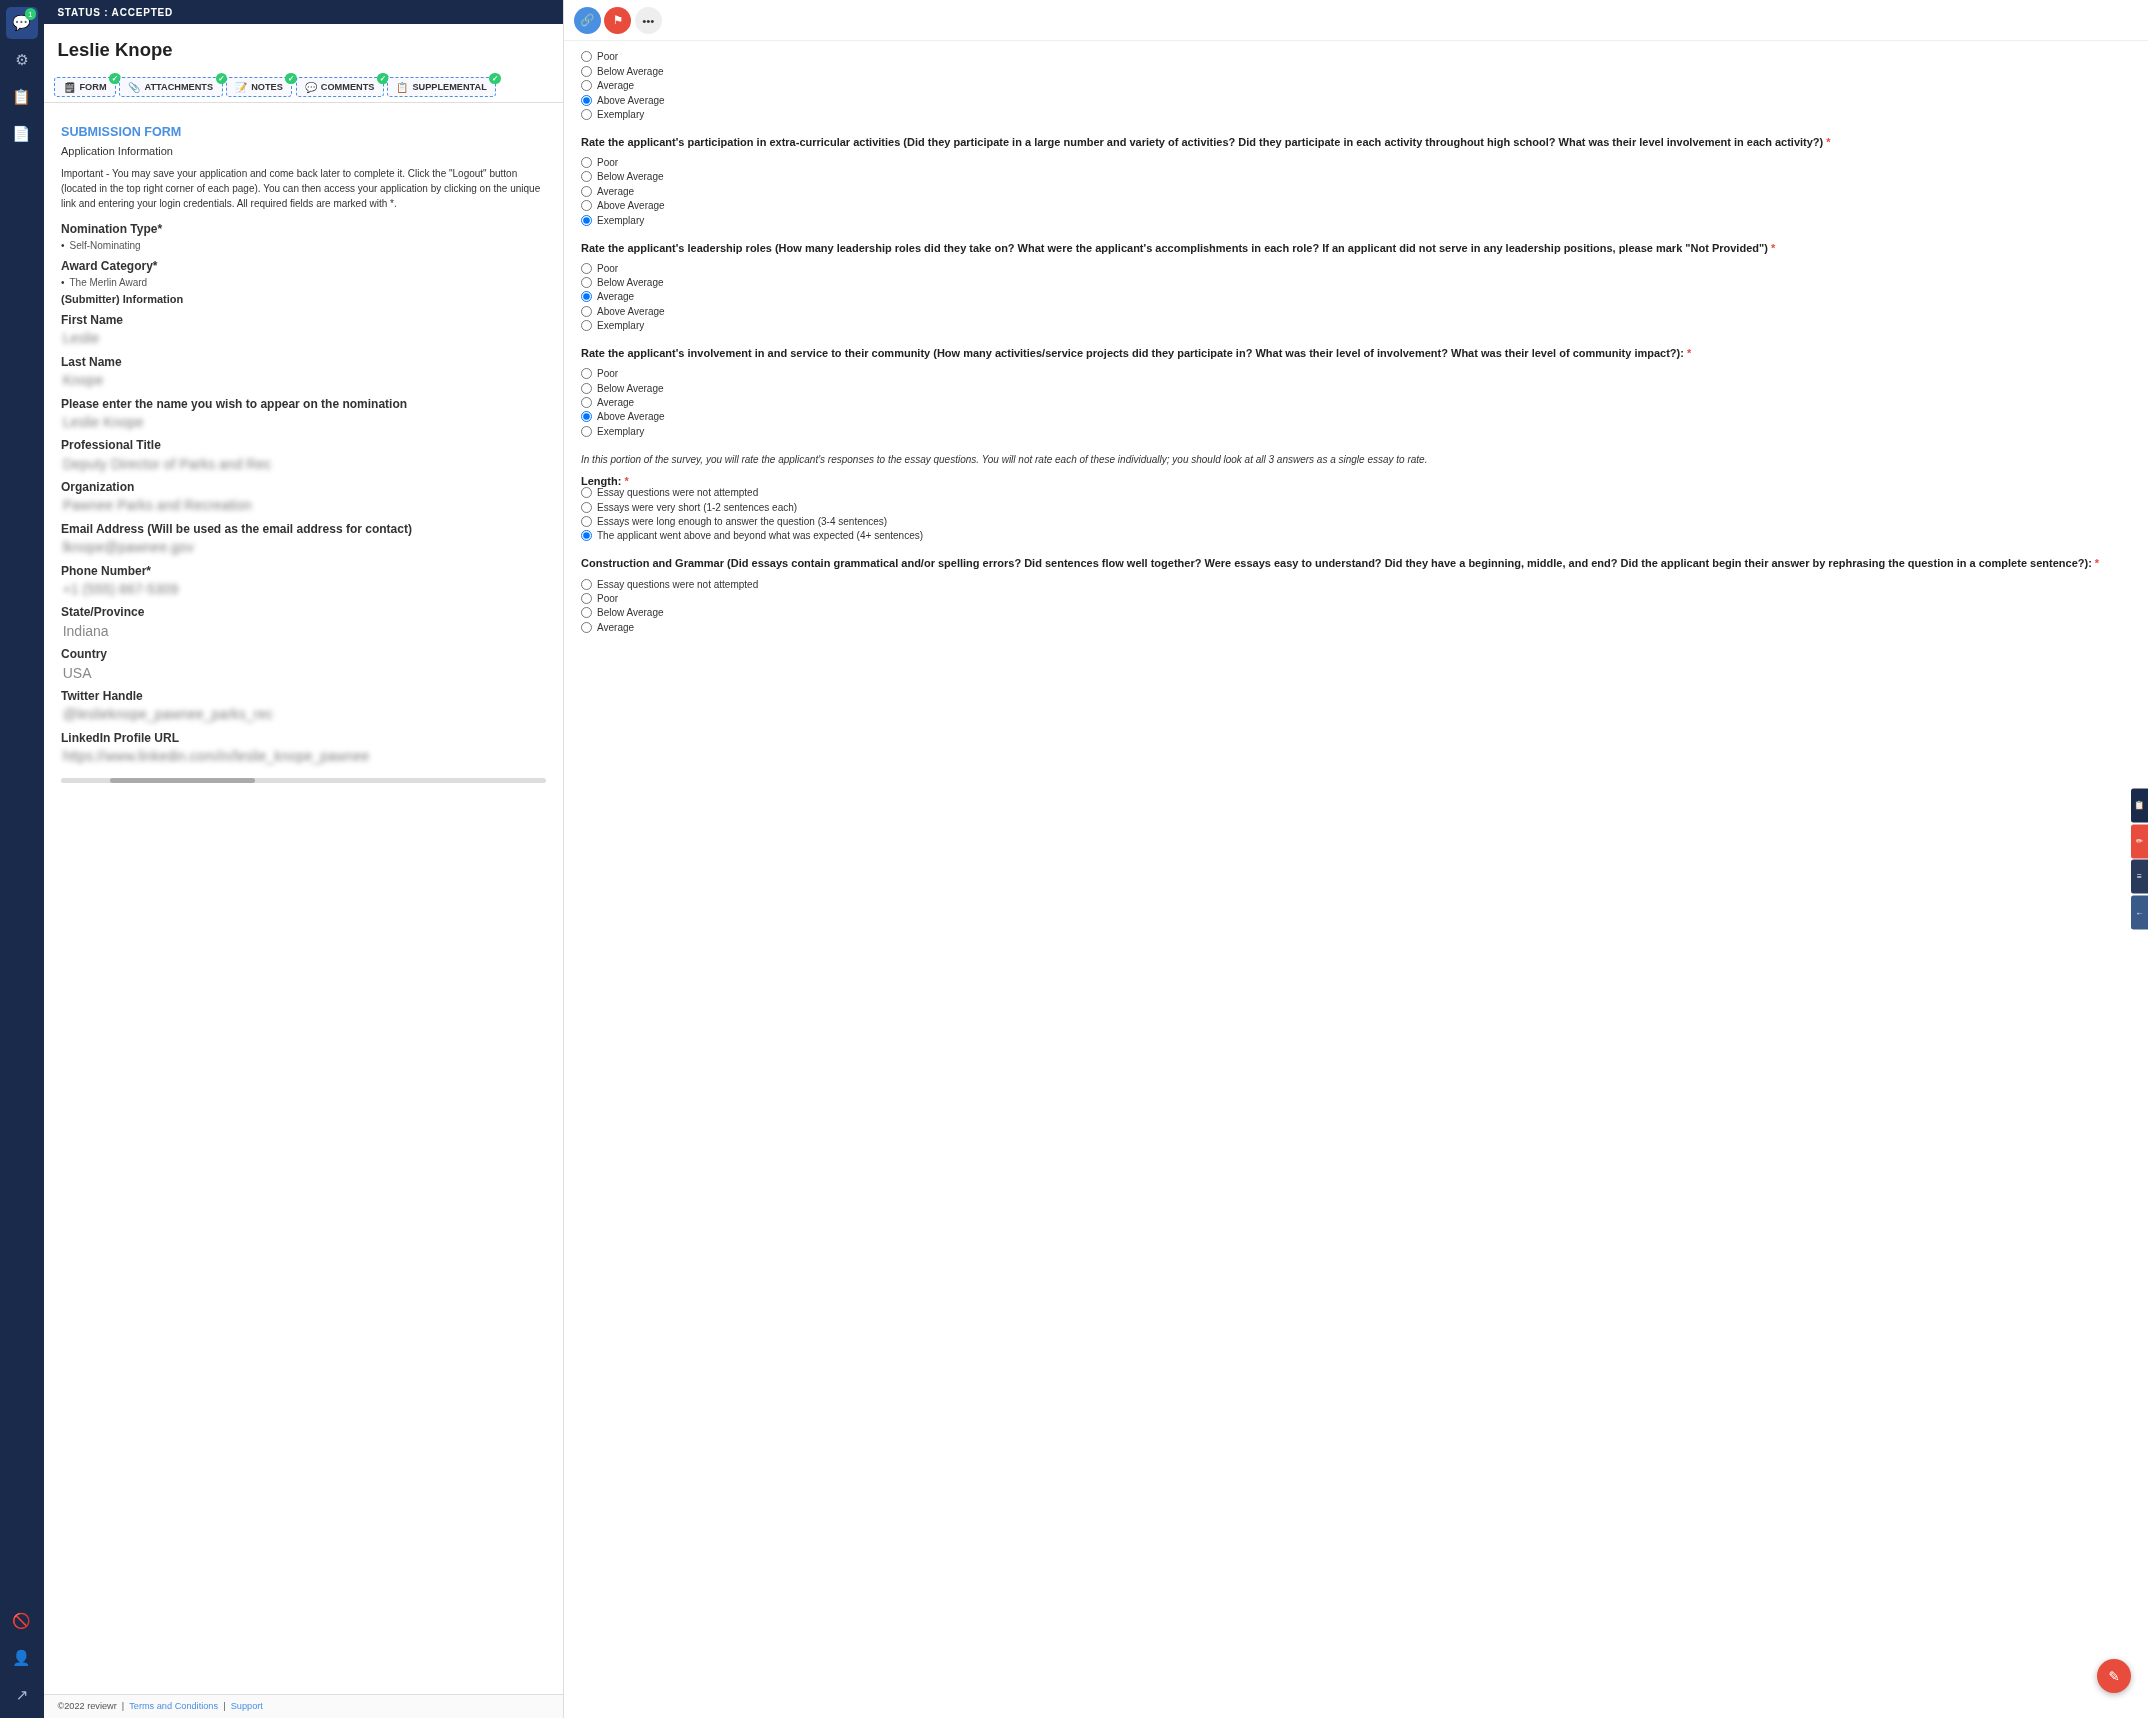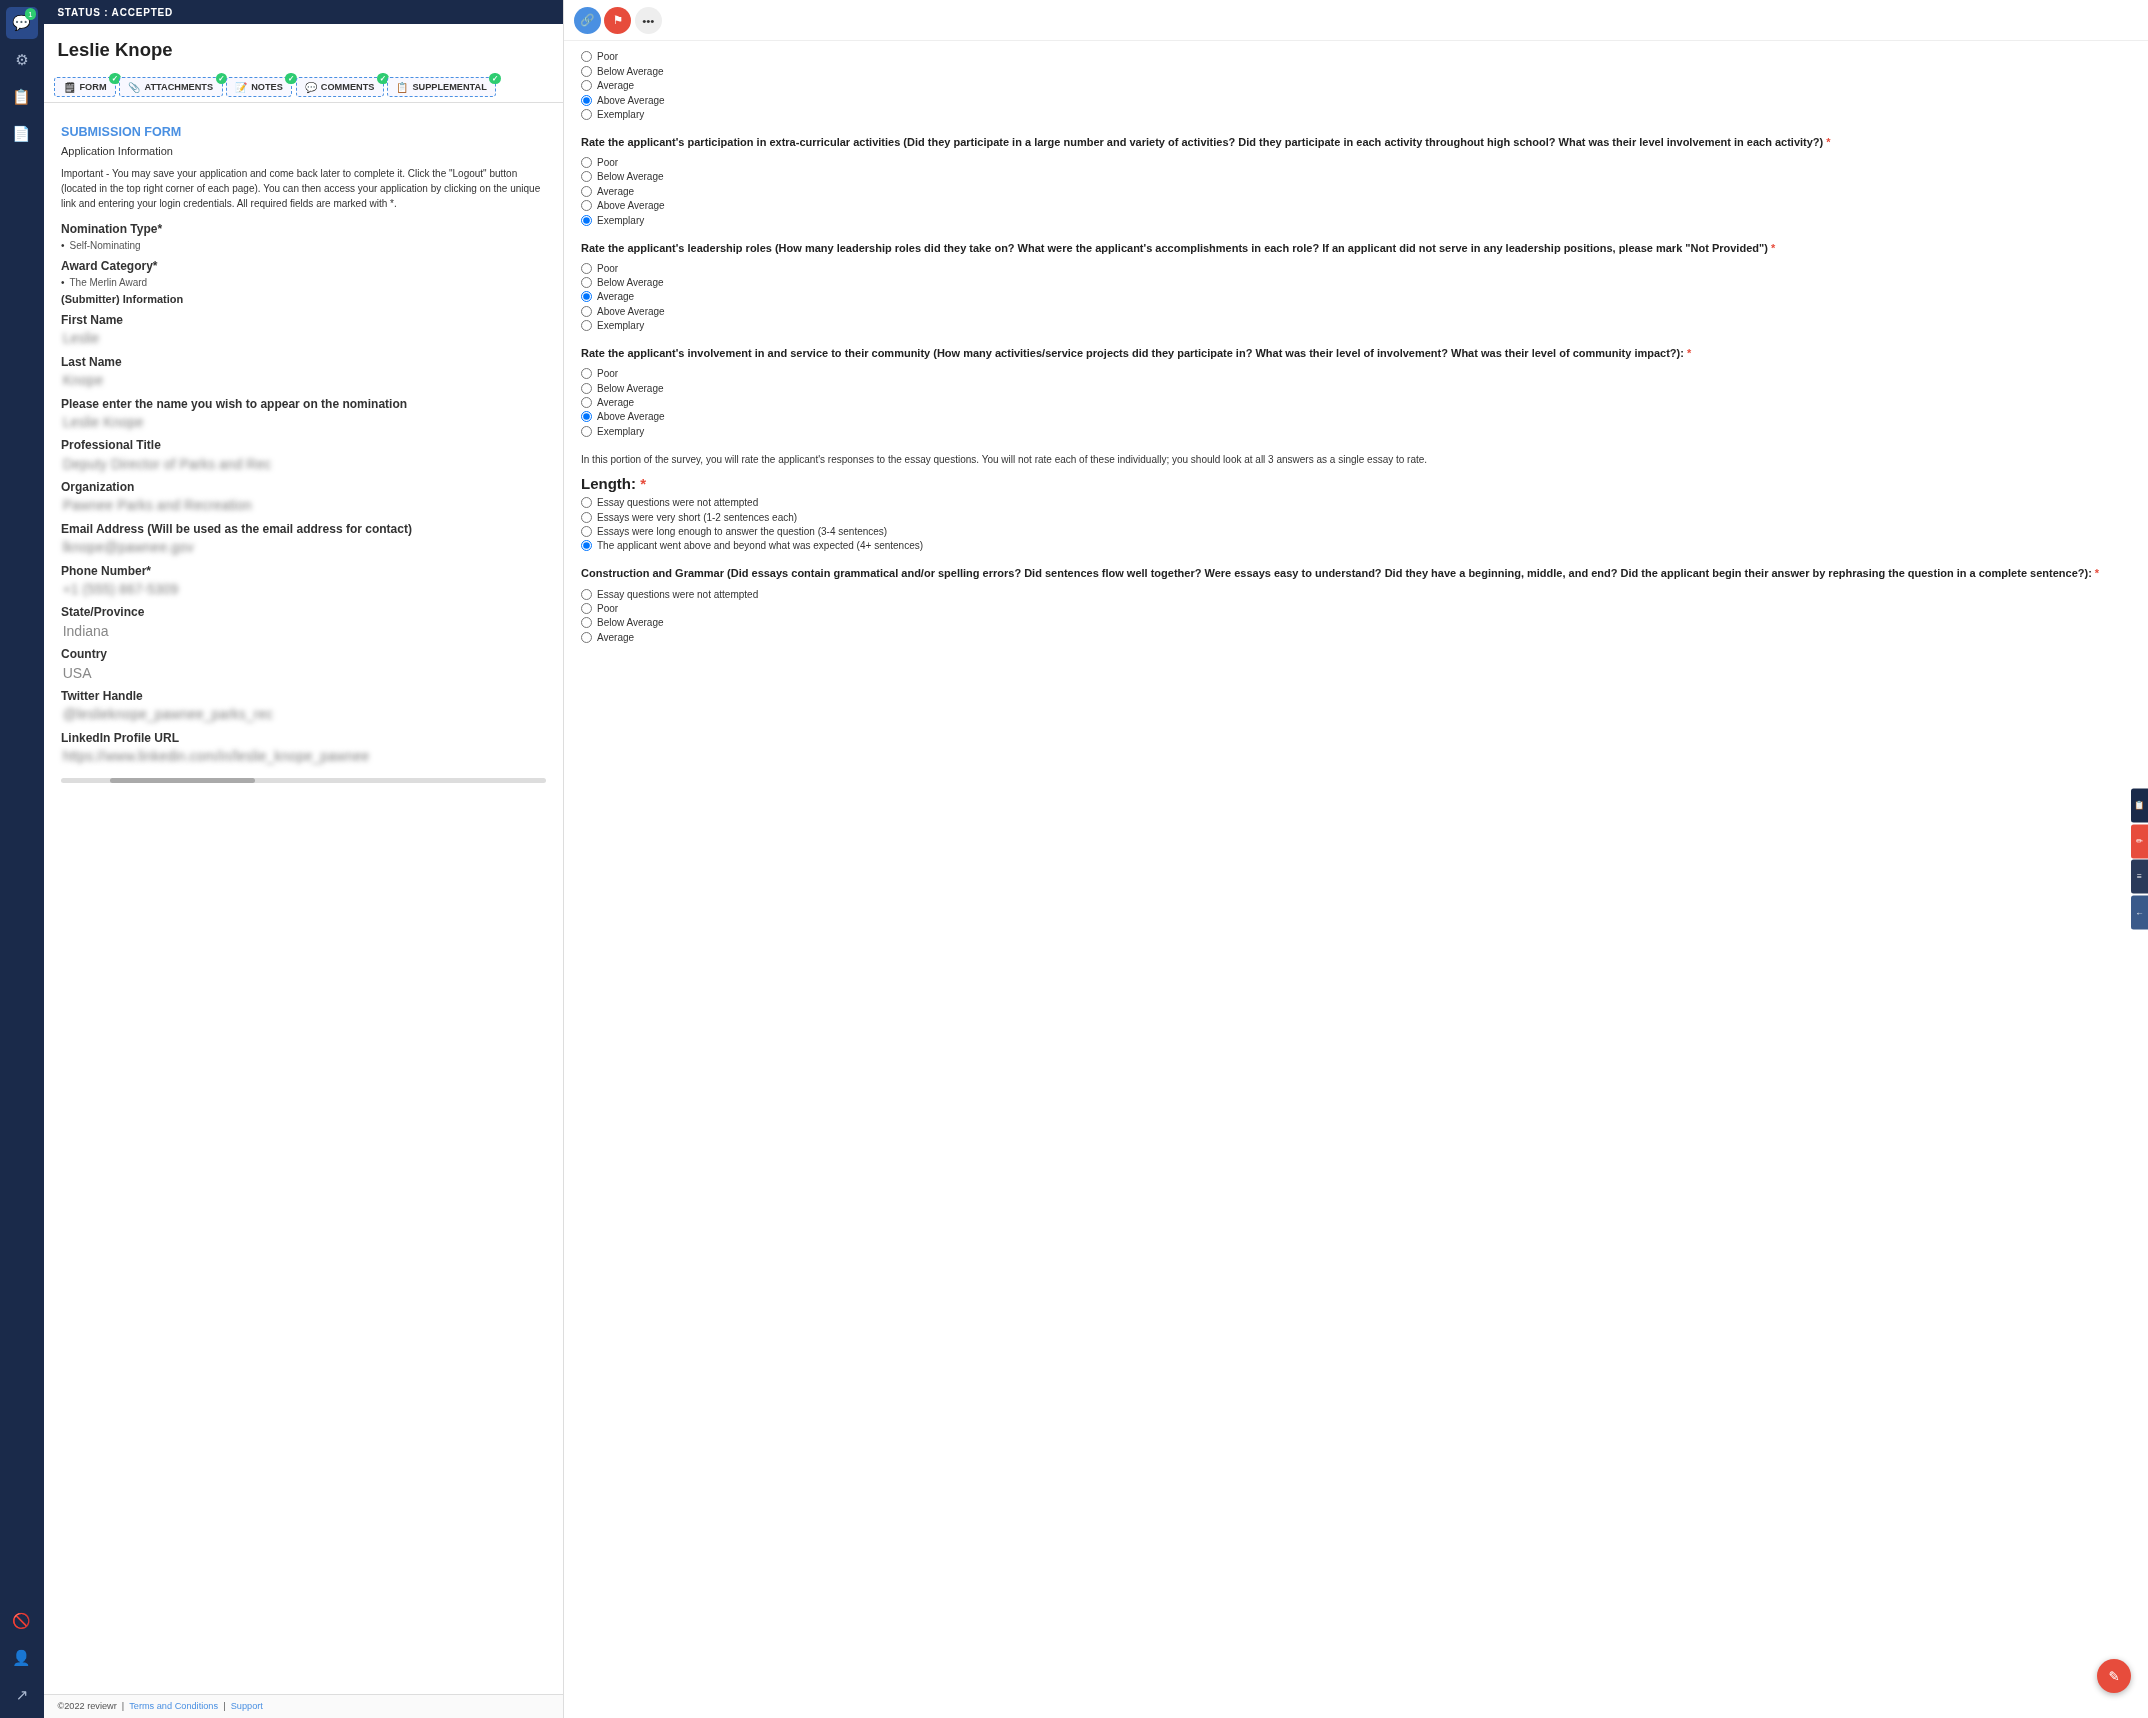--- a/index.html
+++ b/index.html
@@ -289,27 +289,27 @@
       width: 11px;
       height: 11px;
       cursor: pointer;
     }
 
     .essay-note {
       font-size: 10px;
       color: #333;
       margin-bottom: 8.4px;
       line-height: 1.5;
+      font-style: italic;
     }
 
     .length-label {
-      font-size: 15px;
+      font-size: 11px;
       font-weight: bold;
       color: #222;
-      margin-bottom: 5px;
     }
     .length-label .required {
       color: #e74c3c;
     }
 
     
     .right-edge {
       position: absolute;
       right: 0;
       top: 50%;

